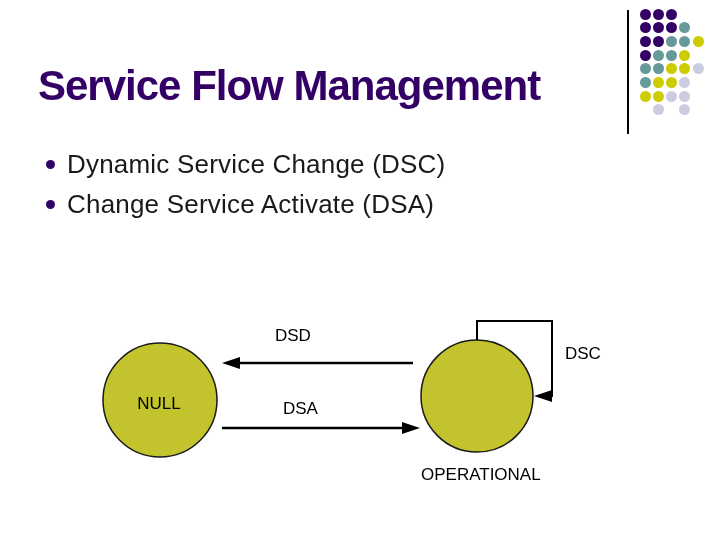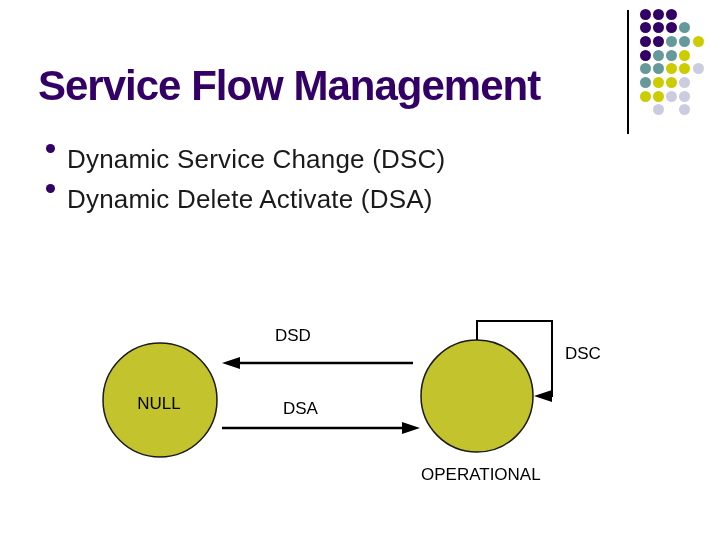--- a/index.html
+++ b/index.html
@@ -8,21 +8,21 @@
     position:relative;width:720px;height:540px;background:#ffffff;
     font-family:"Liberation Sans", sans-serif;
     padding-left:12px;
   }
   .title{
     position:absolute;left:38px;top:64px;
     font-size:42px;font-weight:bold;letter-spacing:-1px;line-height:1.05;
     color:#330066;white-space:nowrap;
   }
   .bullets{position:absolute;left:46px;top:144px;}
-  .bullet-row{display:flex;height:40px;}
+  .bullet-row{display:flex;align-items:center;height:40px;}
   .bullet-dot{
     width:9px;height:9px;border-radius:50%;background:#330066;
     margin-right:12px;flex-shrink:0;
   }
   .bullet-text{
     font-size:26px;color:#1a1a1a;letter-spacing:0.2px;white-space:nowrap;
   }
   .deco-line{
     position:absolute;left:627px;top:10px;width:2px;height:124px;background:#000000;
   }
@@ -40,21 +40,21 @@
 
   <div class="title">Service Flow Management</div>
 
   <div class="bullets">
     <div class="bullet-row">
       <span class="bullet-dot"></span>
       <span class="bullet-text">Dynamic Service Change (DSC)</span>
     </div>
     <div class="bullet-row">
       <span class="bullet-dot"></span>
-      <span class="bullet-text">Dynamic Delete Activate (DSA)</span>
+      <span class="bullet-text">Change Service Activate (DSA)</span>
     </div>
   </div>
 
   <div class="deco-line"></div>
   <div class="deco-dots" id="deco-dots">
       <span class="deco-dot" style="left: 639.5px; top: 8.5px; background: rgb(51, 0, 102);"></span>
       <span class="deco-dot" style="left: 652.83px; top: 8.5px; background: rgb(51, 0, 102);"></span>
       <span class="deco-dot" style="left: 666.16px; top: 8.5px; background: rgb(51, 0, 102);"></span>
       <span class="deco-dot" style="left: 639.5px; top: 22.2px; background: rgb(51, 0, 102);"></span>
       <span class="deco-dot" style="left: 652.83px; top: 22.2px; background: rgb(51, 0, 102);"></span>

